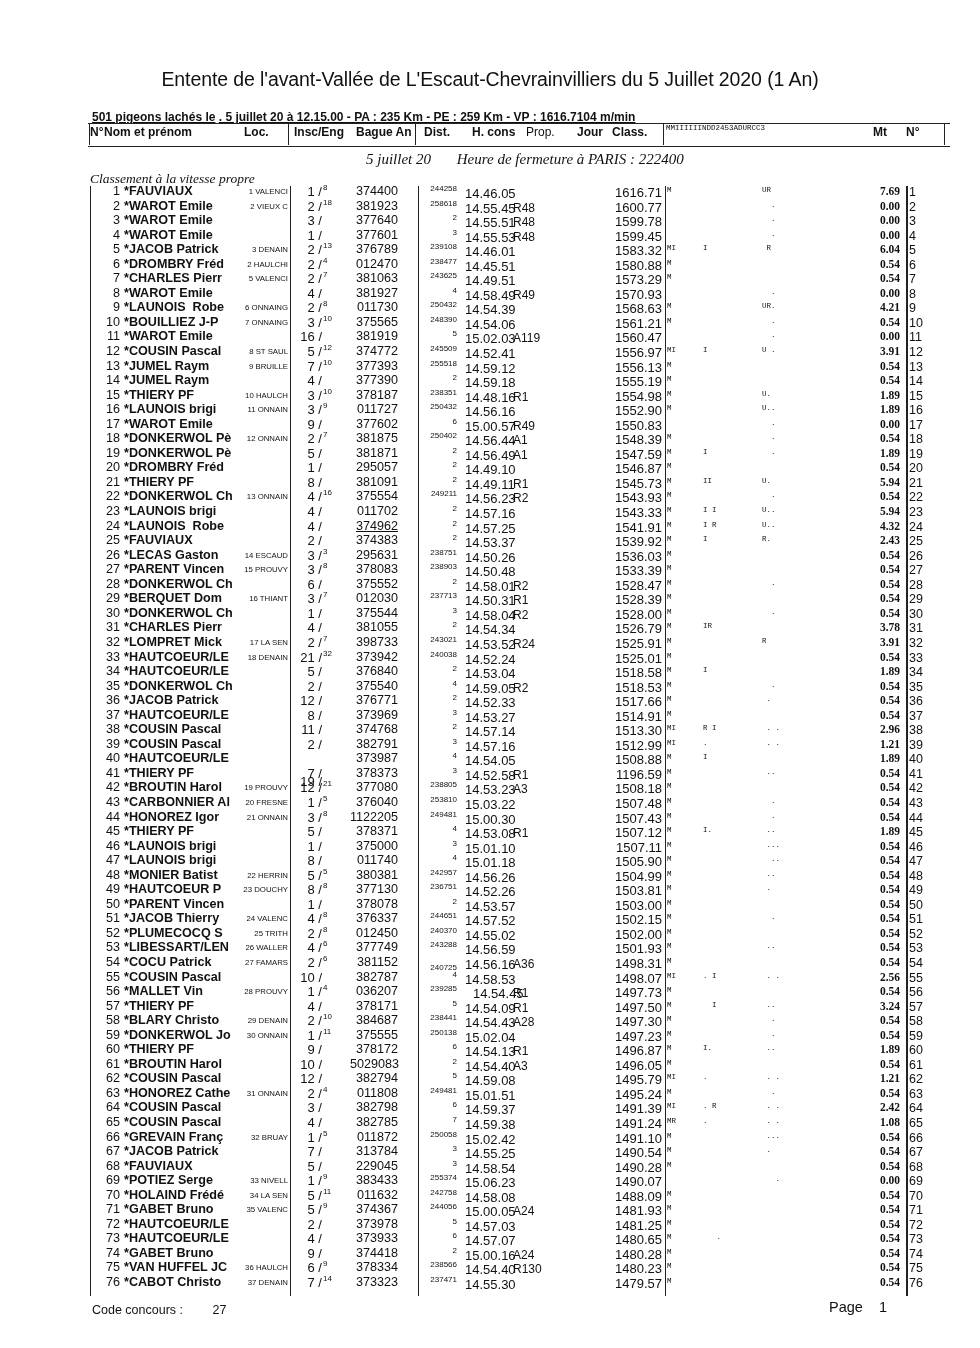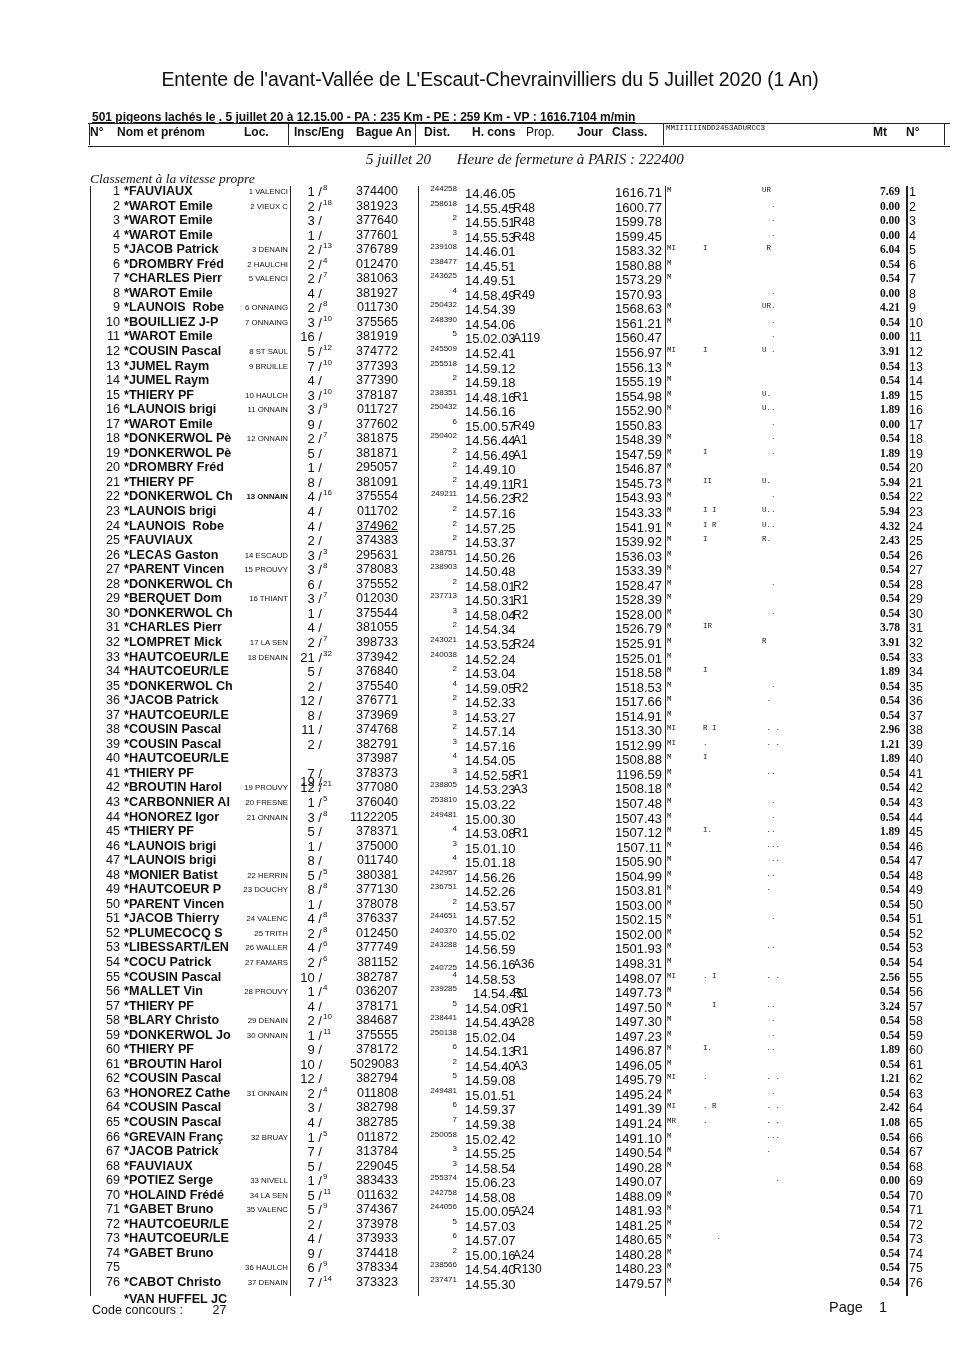--- a/index.html
+++ b/index.html
@@ -55,21 +55,21 @@
 
 <div class="hdr-line-top"></div>
 <div class="hdr-line-bot"></div>
 <div class="vbar" style="left:89px;top:124px;height:21px;"></div>
 <div class="vbar" style="left:288px;top:124px;height:21px;"></div>
 <div class="vbar" style="left:415px;top:124px;height:21px;"></div>
 <div class="vbar" style="left:663px;top:124px;height:21px;"></div>
 <div class="vbar" style="left:944px;top:124px;height:21px;"></div>
 
 <span class="colhdr" style="left:90px">N°</span>
-<span class="colhdr" style="left:117px">Nom et prénom</span>
+<span class="colhdr" style="left:104px">Nom et prénom</span>
 <span class="colhdr" style="left:244px">Loc.</span>
 <span class="colhdr" style="left:294px">Insc/Eng</span>
 <span class="colhdr" style="left:356px">Bague An</span>
 <span class="colhdr" style="left:424px">Dist.</span>
 <span class="colhdr" style="left:472px">H. cons</span>
 <span class="colhdr" style="left:526px;font-weight:normal;">Prop.</span>
 <span class="colhdr" style="left:577px">Jour</span>
 <span class="colhdr" style="left:612px">Class.</span>
 <span class="codes">MMIIIIIINDD2453ADURCC3</span>
 <span class="colhdr" style="left:873px">Mt</span>
@@ -442,21 +442,21 @@
       <span class="vt" style="white-space: pre;">1545.73</span>
       <span class="fl" style="white-space: pre;">M</span>
       <span class="m1" style="white-space: pre;">II</span>
       <span class="m2" style="white-space: pre;">U.</span>
       <span class="mt" style="white-space: pre;">5.94</span>
       <span class="no" style="white-space: pre;">21</span>
     </div>
     <div class="row">
       <span class="rk" style="white-space: pre;">22</span>
       <span class="nm" style="white-space: pre;">*DONKERWOL Ch</span>
-      <span class="lc" style="white-space: pre; font-weight: bold;">13 ONNAIN</span>
+      <span class="lc" style="white-space: pre;">13 ONNAIN</span>
       <span class="in" style="white-space: pre;">4 /</span>
       <span class="sup" style="white-space: pre;">16</span>
       <span class="bg" style="white-space: pre;">375554</span>
       <span class="ds" style="white-space: pre;">249211</span>
       <span class="hc" style="white-space: pre;">14.56.23</span>
       <span class="pr" style="white-space: pre;">R2</span>
       <span class="vt" style="white-space: pre;">1543.93</span>
       <span class="fl" style="white-space: pre;">M</span>
       <span class="m1" style="white-space: pre;"></span>
       <span class="m2" style="white-space: pre;">  .</span>
@@ -1342,21 +1342,21 @@
       <span class="pr" style="white-space: pre;">A24</span>
       <span class="vt" style="white-space: pre;">1480.28</span>
       <span class="fl" style="white-space: pre;">M</span>
       <span class="m1" style="white-space: pre;"></span>
       <span class="m2" style="white-space: pre;"></span>
       <span class="mt" style="white-space: pre;">0.54</span>
       <span class="no" style="white-space: pre;">74</span>
     </div>
     <div class="row">
       <span class="rk" style="white-space: pre;">75</span>
-      <span class="nm" style="white-space: pre; margin-top: 32px;">*VAN HUFFEL JC</span>
+      <span class="nm" style="white-space: pre;">*VAN HUFFEL JC</span>
       <span class="lc" style="white-space: pre;">36 HAULCH</span>
       <span class="in" style="white-space: pre;">6 /</span>
       <span class="sup" style="white-space: pre;">9</span>
       <span class="bg" style="white-space: pre;">378334</span>
       <span class="ds" style="white-space: pre;">238566</span>
       <span class="hc" style="white-space: pre;">14.54.40</span>
       <span class="pr" style="white-space: pre;">R130</span>
       <span class="vt" style="white-space: pre;">1480.23</span>
       <span class="fl" style="white-space: pre;">M</span>
       <span class="m1" style="white-space: pre;"></span>

